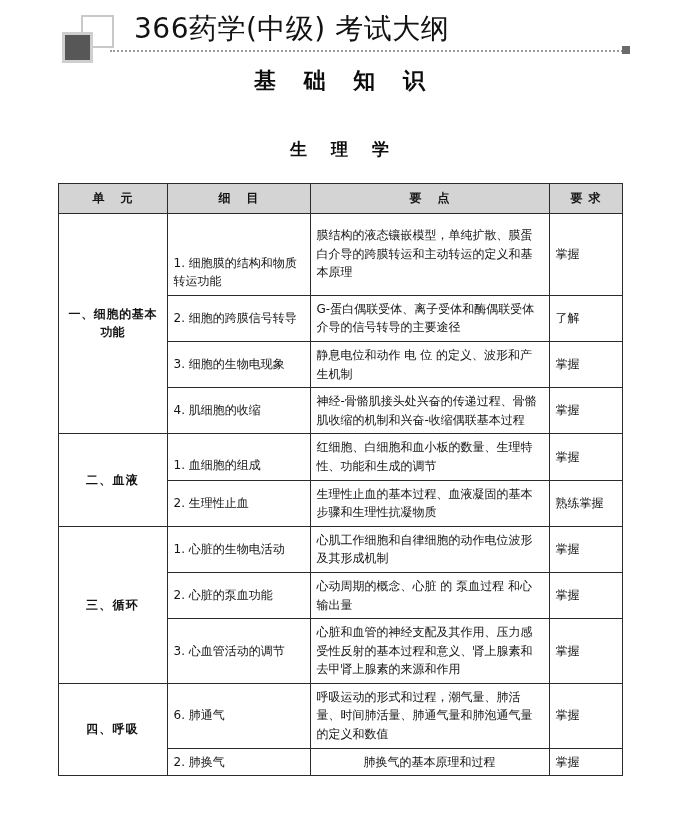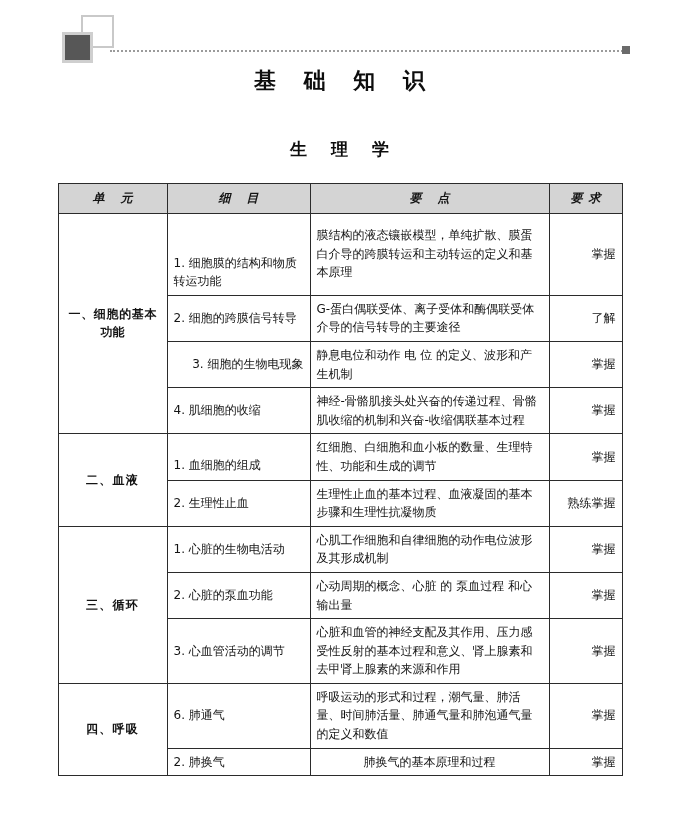--- a/index.html
+++ b/index.html
@@ -108,21 +108,20 @@
   }
   table.outline thead th {
     background: #d4d4d4;
     text-align: center;
     font-weight: 700;
     font-size: 12px;
     letter-spacing: 6px;
     text-indent: 6px;
     padding: 5px 4px;
     height: 16px;
-    font-style: italic;
   }
   .col-unit   { width: 109px; }
   .col-item   { width: 143px; }
   .col-point  { width: 239px; }
   .col-req    { width: 73px;  }
 
   td.unit-cell {
     text-align: center;
     font-size: 12px;
     padding: 6px 8px;
@@ -148,32 +147,33 @@
     padding-right: 4px;
   }
   td.item-cell .it-wrap { display: block; }
   td.point-cell {
     font-size: 12px;
     padding-left: 8px;
     padding-right: 6px;
   }
   td.point-cell.centered { text-align: center; }
   td.req-cell {
-    text-align: right;
+    text-align: left;
     font-size: 12px;
     white-space: nowrap;
   }
   .spaced-sm { letter-spacing: 1.2px; text-align: right; }
 </style>
 </head>
 <body>
 
 <div class="doc-header">
   <div class="hdr-sq-outline"></div>
   <div class="hdr-sq-filled"></div>
+  <div class="hdr-title">366药学(中级) 考试大纲</div>
   <div class="hdr-rule"></div>
   <div class="hdr-rule-end"></div>
 </div>
 
 <div class="section-title">基 础 知 识</div>
 <div class="sub-title">生  理  学</div>
 
 <div class="tbl-wrap">
   <table class="outline">
     <colgroup>
@@ -205,21 +205,21 @@
         </tr>
         <tr>
           <td class="item-cell">
             <span class="it-wrap" style="white-space: pre-line;">2. 细胞的跨膜信号转导</span>
           </td>
           <td class="point-cell">G-蛋白偶联受体、离子受体和酶偶联受体介导的信号转导的主要途径</td>
           <td class="req-cell">了解</td>
         </tr>
         <tr>
           <td class="item-cell">
-            <span class="it-wrap" style="white-space: pre-line; text-align: right;">3. 细胞的生物电现象</span>
+            <span class="it-wrap" style="white-space: pre-line;">3. 细胞的生物电现象</span>
           </td>
           <td class="point-cell">静息电位和动作 电 位 的定义、波形和产生机制</td>
           <td class="req-cell">掌握</td>
         </tr>
         <tr>
           <td class="item-cell">
             <span class="it-wrap" style="white-space: pre-line;">4. 肌细胞的收缩</span>
           </td>
           <td class="point-cell">神经-骨骼肌接头处兴奋的传递过程、骨骼肌收缩的机制和兴奋-收缩偶联基本过程</td>
           <td class="req-cell">掌握</td>

